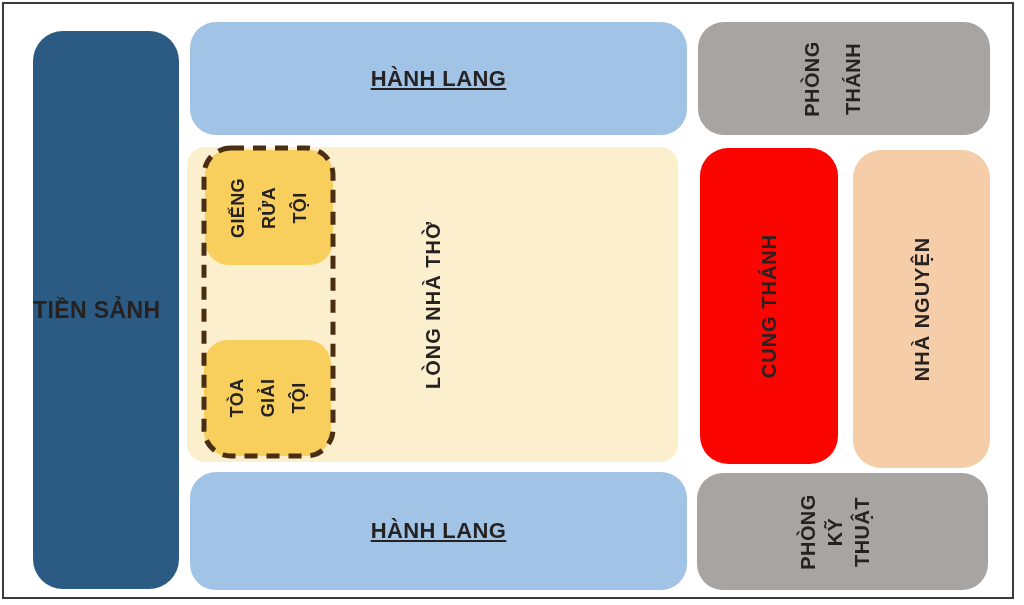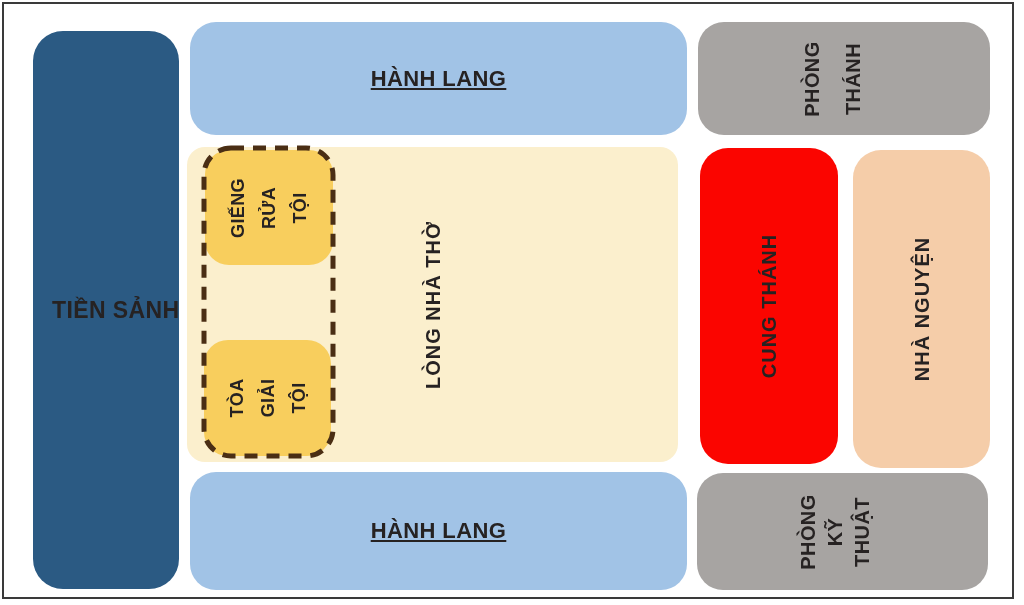--- a/index.html
+++ b/index.html
@@ -17,21 +17,21 @@
     white-space:nowrap; text-align:center;
   }
   
   .hcenter { position:absolute; left:50%; top:50%; transform:translate(-50%,-50%); }
   
   .vlabel { position:absolute; left:50%; top:50%; transform:translate(-50%,-50%) rotate(-90deg); }
   .vlabel span { display:block; }
 
   .tien-sanh  { left:33px;  top:31px;  width:146px; height:558px; background:#2B5A83; border-radius:30px;
                 display:flex; align-items:center; }
-  .tien-sanh .lbl { text-align:left; font-size:23px; line-height:38px; padding-left:19px; }
+  .tien-sanh .lbl { text-align:left; font-size:23px; line-height:38px; }
 
   .hl-top     { left:190px; top:22px;  width:497px; height:113px; background:#A1C3E6; border-radius:26px; }
   .hl-bottom  { left:190px; top:472px; width:497px; height:118px; background:#A1C3E6; border-radius:26px; }
   .hl-top .lbl, .hl-bottom .lbl { font-size:22px;text-decoration:underline; }
 
   .phong-thanh { left:698px; top:22px; width:292px; height:113px; background:#A7A4A2; border-radius:26px; }
   .phong-thanh .vlabel { font-size:20px; line-height:41px;
                          transform:translate(calc(-50% - 11px),-50%) rotate(-90deg); }
 
   .long-nha-tho { left:187px; top:147px; width:491px; height:315px; background:#FBEFCD; border-radius:18px; }

